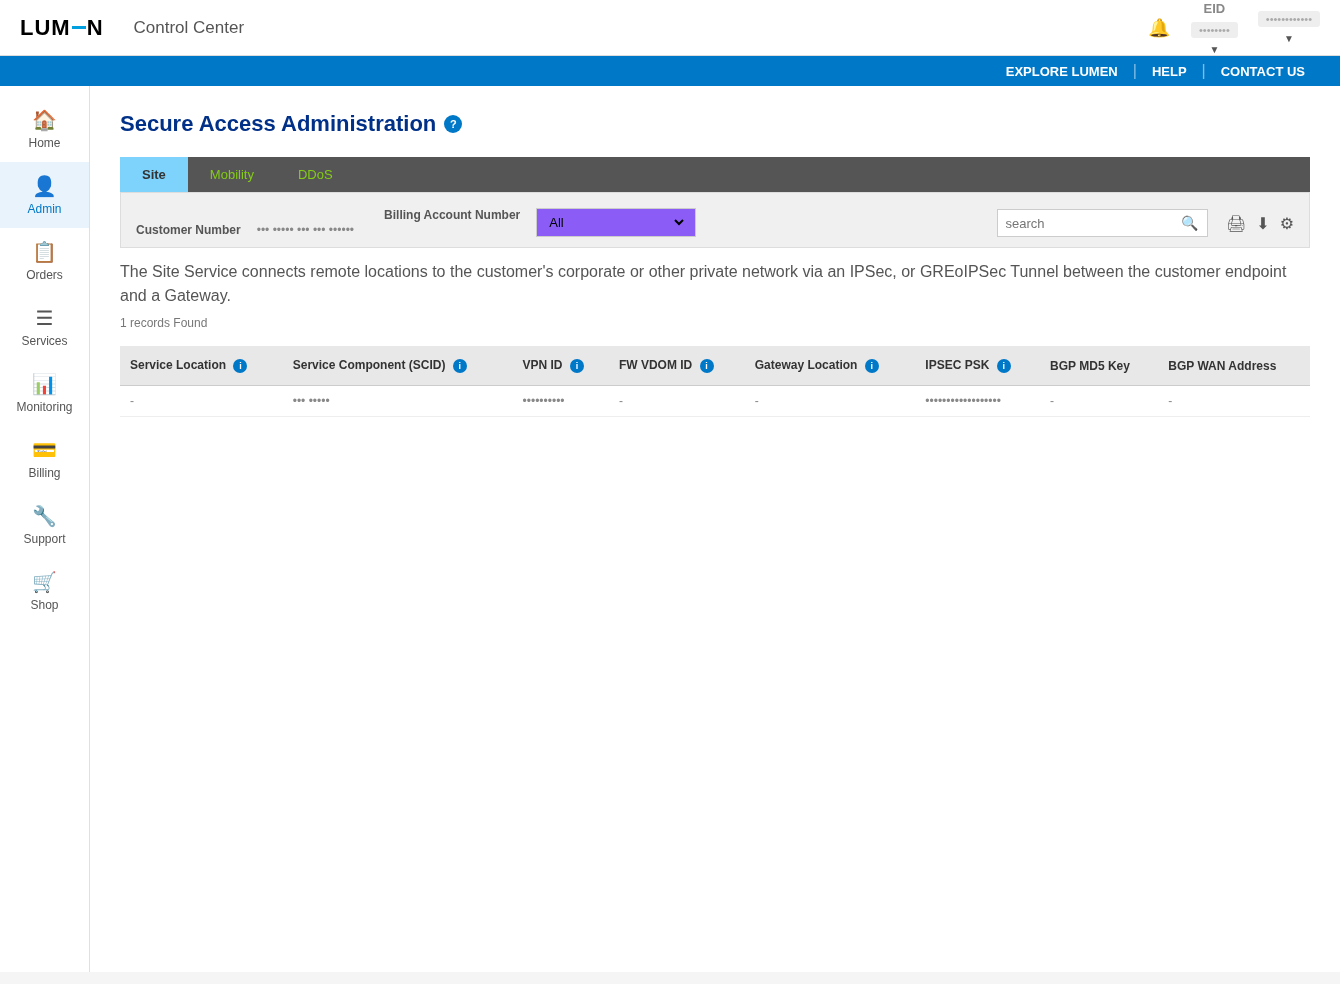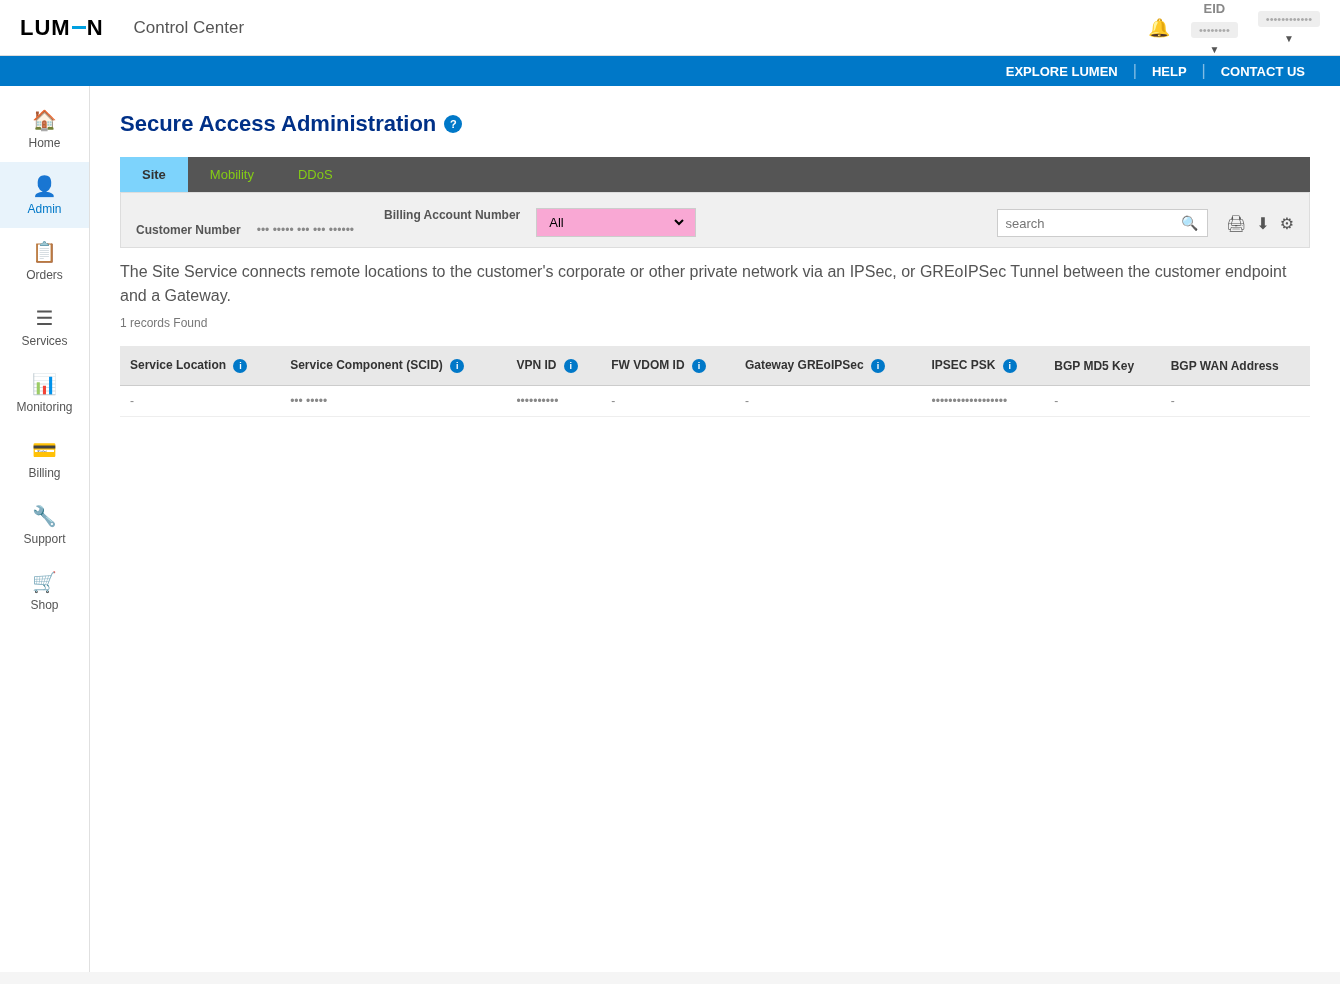--- a/index.html
+++ b/index.html
@@ -165,21 +165,21 @@
       align-items: flex-end;
       gap: 30px;
     }
     .filter-group { display: flex; flex-direction: row; gap: 16px; }
     .filter-label { font-size: 12px; color: #555; font-weight: bold; }
     .filter-value { font-size: 12px; color: #888; }
     .filter-select {
       display: flex;
       align-items: center;
       border: 1px solid #ccc;
-      background: #f9a8d4;
+      background: #8b5cf6;
       padding: 5px 8px;
       min-width: 160px;
       font-size: 13px;
       cursor: pointer;
     }
     .filter-select select {
       border: none;
       background: transparent;
       font-size: 13px;
       outline: none;
@@ -398,21 +398,21 @@
             </th>
             <th>
               <span>VPN ID</span>
               <span class="info-icon">i</span>
             </th>
             <th>
               <span>FW VDOM ID</span>
               <span class="info-icon">i</span>
             </th>
             <th>
-              <span>Gateway GREoIPSec</span>
+              <span>Gateway Location</span>
               <span class="info-icon">i</span>
             </th>
             <th>
               <span>IPSEC PSK</span>
               <span class="info-icon">i</span>
             </th>
             <th>
               <span>BGP MD5 Key</span>
             </th>
             <th>

